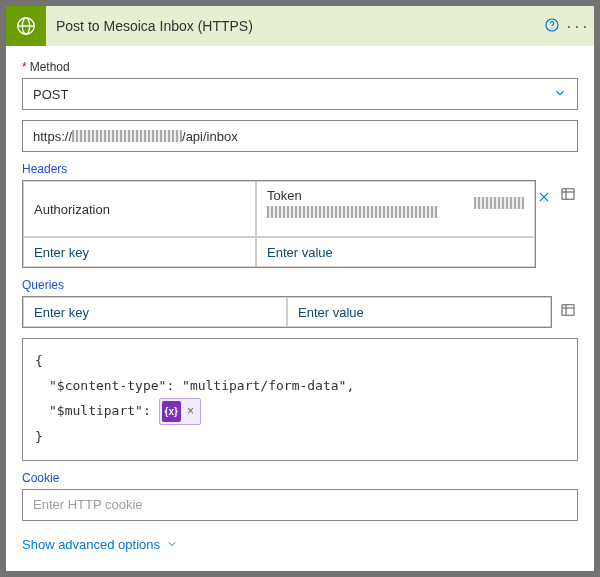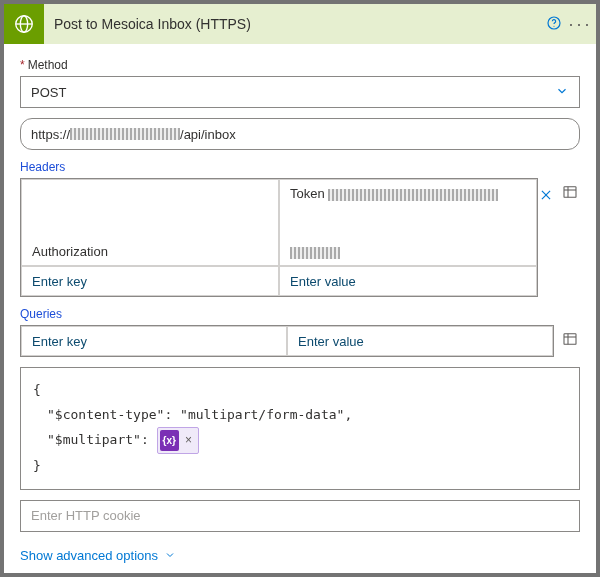--- a/index.html
+++ b/index.html
@@ -1,17 +1,17 @@
 <!DOCTYPE html>
 <html><head>
 <meta charset="utf-8">
 <style>
   * { box-sizing: border-box; margin: 0; padding: 0; }
   html, body { width: 600px; height: 577px; font-family: "Segoe UI", Arial, sans-serif; font-size: 13px; color: #323130; }
-  .card { width: 600px; height: 577px; border: 4px solid #737373; background: #fff; display: flex; flex-direction: column; }
+  .card { width: 600px; height: 577px; border: 6px solid #737373; background: #fff; display: flex; flex-direction: column; }
   .header { display: flex; align-items: center; background: #e6efd0; height: 40px; }
   .header .iconbox { width: 40px; height: 40px; background: #6b9e00; display: flex; align-items: center; justify-content: center; }
   .header .title { flex: 1; padding-left: 10px; font-size: 14px; color: #323130; }
   .header .help, .header .more { width: 28px; text-align: center; color: #0078d4; cursor: pointer; }
   .header .more { color: #605e5c; }
   .content { padding: 14px 16px 28px 16px; overflow: auto; flex: 1; }
 
   .field { margin-bottom: 10px; }
   .label { font-size: 12px; margin-bottom: 4px; color: #323130; }
   .req::before { content: "*"; color: #a4262c; margin-right: 3px; }
@@ -25,21 +25,21 @@
 
   .input { width: 100%; height: 32px; padding: 0 10px; border: 1px solid #8a8886; }
   .obscured {
     display: inline-block; vertical-align: middle; height: 12px;
     background-image: linear-gradient(90deg, #aaa 0 2px, #eee 2px 4px);
     background-size: 4px 4px; filter: blur(0.4px);
   }
 
   .kv-wrap { display: flex; align-items: flex-start; gap: 8px; position: relative; }
   .kv-table { flex: 1; border: 1px solid #8a8886; border-collapse: collapse; display: grid; grid-template-columns: 1fr 1fr; }
-  .kv-cell { border: 1px solid #d2d0ce; padding: 6px 10px; min-height: 30px; display: flex; align-items: flex-end; font-size: 13px; }
+  .kv-cell { border: 1px solid #d2d0ce; padding: 6px 10px; min-height: 30px; display: flex; align-items: center; font-size: 13px; }
   .kv-cell.ph { color: #0c4a6e; }
   .row-del { color: #0078d4; width: 16px; text-align: center; cursor: pointer; margin-top: 10px; font-size: 16px; }
   .switch-icon { width: 18px; cursor: pointer; margin-top: 6px; }
   .switch-icon svg { stroke: #605e5c; }
 
   .body-box {
     border: 1px solid #8a8886; padding: 10px 12px; font-family: Consolas, monospace; font-size: 13px; line-height: 1.9;
   }
   .token {
     display: inline-flex; align-items: center; background: #f0eaf9; border: 1px solid #c0a5e6;
@@ -89,37 +89,37 @@
         <span class="chevron">
           <svg width="14" height="14" viewBox="0 0 24 24" fill="none" stroke="#0078d4" stroke-width="2">
               <polyline points="6 9 12 15 18 9"></polyline>
             </svg>
         </span>
       </div>
     </div>
 
     
     <div class="field">
-      <div class="input" style="display:flex; align-items:center;border-radius:12px;">
+      <div class="input" style="display:flex; align-items:center;">
         <span>https://</span>
           <span class="obscured" style="width:110px;"></span>
           <span>/api/inbox</span>
       </div>
     </div>
 
     
     <div class="field">
       <div class="plain-label">Headers</div>
       <div class="kv-wrap">
         <div style="flex:1; display:flex; align-items:flex-start;">
           <div class="kv-table" style="flex:1;">
             <div class="kv-cell kv-row-tall" style="min-height:56px;">
               <span>Authorization</span>
             </div>
-            <div class="kv-cell kv-row-tall" style="min-height:56px; flex-direction:column; align-items:flex-start; justify-content:flex-start;gap:37px;">
+            <div class="kv-cell kv-row-tall" style="min-height:56px; flex-direction:row; align-items:flex-start; justify-content:flex-start;gap:37px;">
               <div><span>Token </span><span class="obscured" style="width:170px;"></span></div>
               <div style="margin-top:6px;"><span class="obscured" style="width:50px;"></span></div>
             </div>
             <div class="kv-cell ph">Enter key</div>
             <div class="kv-cell ph">Enter value</div>
           </div>
           <div class="row-del">
             <svg width="14" height="14" viewBox="0 0 24 24" stroke="#0078d4" stroke-width="2">
                 <line x1="5" y1="5" x2="19" y2="19"></line>
                 <line x1="19" y1="5" x2="5" y2="19"></line>
@@ -165,20 +165,21 @@
             <span class="fx">{x}</span>
             <span class="tx">×</span>
           </span>
         </div>
         <div>}</div>
       </div>
     </div>
 
     
     <div class="field">
+      <div class="plain-label">Cookie</div>
       <input class="input" placeholder="Enter HTTP cookie" style="">
     </div>
 
     
     <div class="adv">
       <span>Show advanced options</span>
       <svg width="12" height="12" viewBox="0 0 24 24" fill="none" stroke="#0078d4" stroke-width="2">
           <polyline points="6 9 12 15 18 9"></polyline>
         </svg>
     </div>

